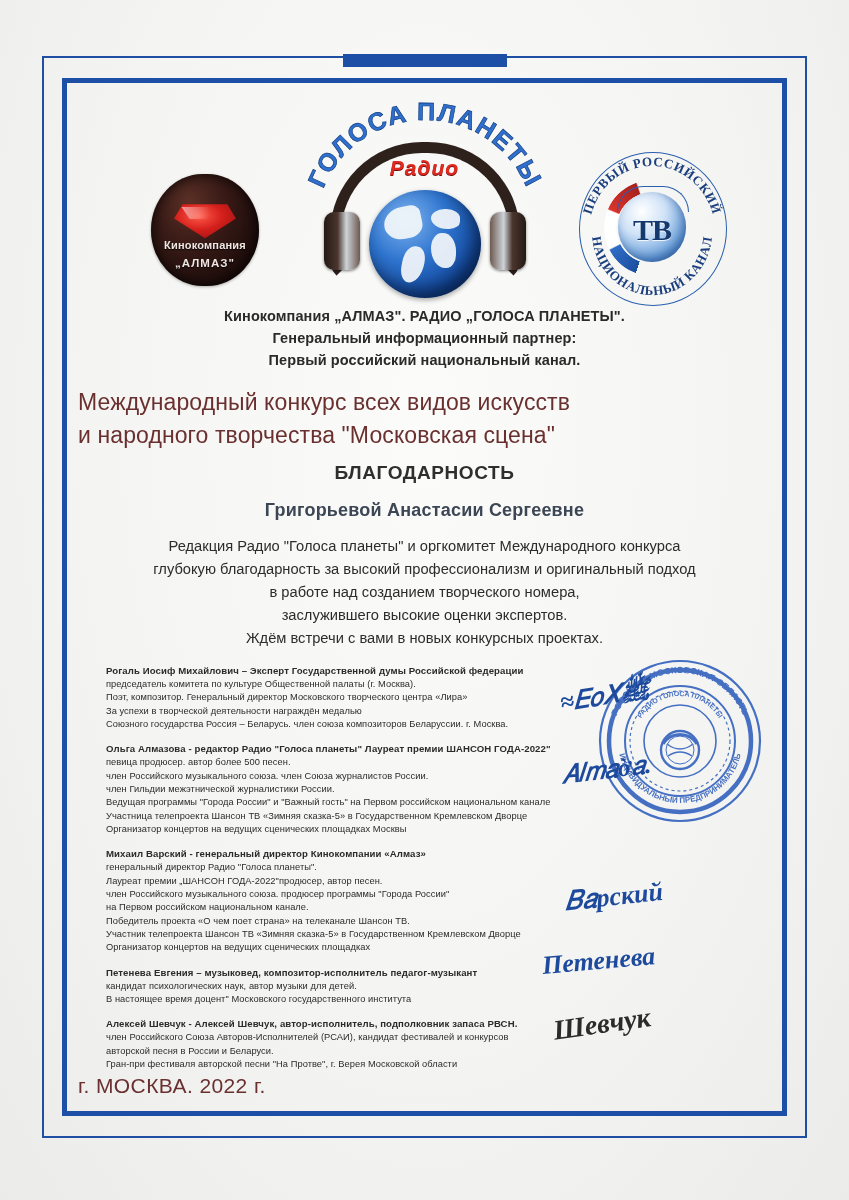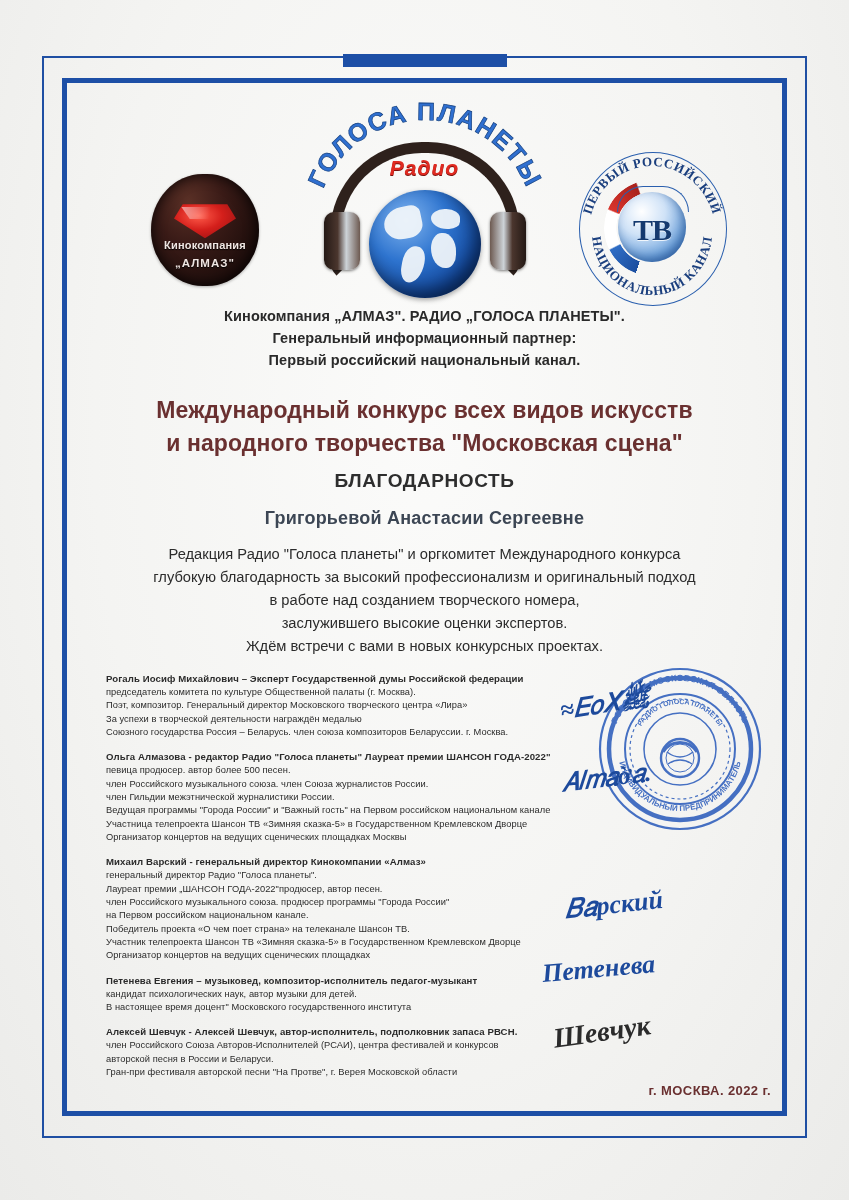--- a/index.html
+++ b/index.html
@@ -169,22 +169,22 @@
     border-radius:48px 48px 0 0;
   }
 
   
   .org-lines{
     text-align:center;margin-top:4px;color:#2a2a2a;
     font-weight:700;font-size:14.5px;line-height:1.52;
     letter-spacing:.1px;
   }
   .title-main{
-    text-align:center;color:#6a3030;font-weight:700;
-    font-size:23px;line-height:1.42;margin-top:23px;letter-spacing:.1px;
+    text-align:left;color:#6a3030;font-weight:400;
+    font-size:23px;line-height:1.42;margin-top:15px;letter-spacing:.1px;
   }
   .title-award{
     text-align:center;color:#2e2e2e;font-weight:700;
     font-size:19px;letter-spacing:.6px;margin-top:11px;
   }
   .recipient{
     text-align:center;color:#3c4654;font-weight:700;
     font-size:18px;margin-top:16px;letter-spacing:.2px;
   }
   .body-text{
@@ -224,22 +224,22 @@
     white-space:nowrap;pointer-events:none;
   }
   .sig.s1{right:120px;top:16px;font-size:25px;transform:rotate(-9deg);}
   .sig.s2{right:120px;top:92px;font-size:25px;transform:rotate(-7deg);}
   .sig.s3{right:108px;top:218px;font-size:26px;transform:rotate(-6deg);}
   .sig.s4{right:116px;top:282px;font-size:26px;transform:rotate(-5deg);}
   .sig.s5{right:120px;top:344px;font-size:28px;color:#2b2b2b;transform:rotate(-8deg);}
 
   
   .place-date{
-    position:absolute;left:0;right:0;bottom:4px;text-align:right;
-    color:#6a3030;font-weight:700;font-size:13px;letter-spacing:.4px;
+    position:absolute;left:0;right:0;bottom:4px;text-align:left;
+    color:#6a3030;font-weight:400;font-size:21px;letter-spacing:.4px;
   }
 </style>
 </head>
 <body>
 
 <div id="certificate">
 
   <div class="frame-outer"></div>
   <div class="frame-inner"></div>
   <div class="frame-tab"></div>
@@ -398,21 +398,21 @@
           <b>Петенева Евгения</b><span> – музыковед, композитор-исполнитель  педагог-музыкант</span>
         </div>
         <div class="jury-line">кандидат психологических наук, автор музыки для детей.</div>
         <div class="jury-line">В настоящее время доцент" Московского государственного института</div>
       </div>
 
       <div class="jury-group">
         <div class="jury-heading">
           <b>Алексей Шевчук</b><span> - Алексей Шевчук, автор-исполнитель, подполковник запаса РВСН.</span>
         </div>
-        <div class="jury-line">член Российского Союза Авторов-Исполнителей (РСАИ), центра фестивалей и конкурсов</div>
+        <div class="jury-line">член Российского Союза Авторов-Исполнителей (РСАИ), кандидат фестивалей и конкурсов</div>
         <div class="jury-line">авторской песня в России и Беларуси.</div>
         <div class="jury-line">Гран-при фестиваля авторской песни "На Протве", г. Верея Московской области</div>
       </div>
 
     </div>
 
     <div class="place-date">г. МОСКВА. 2022 г.</div>
 
   </div>
 </div>

